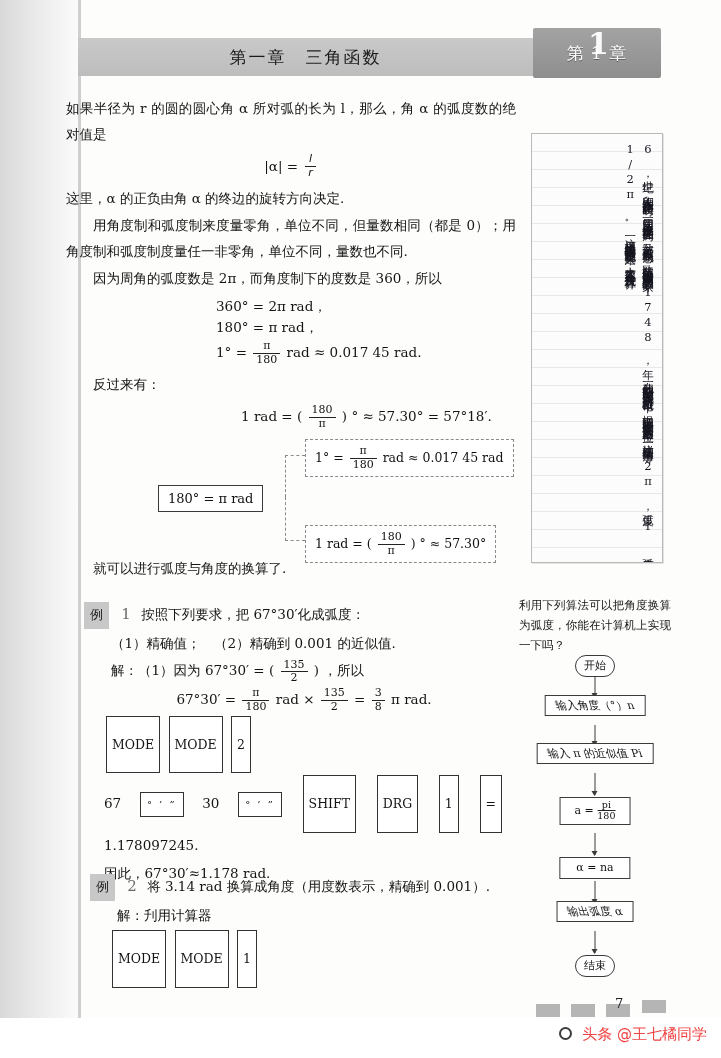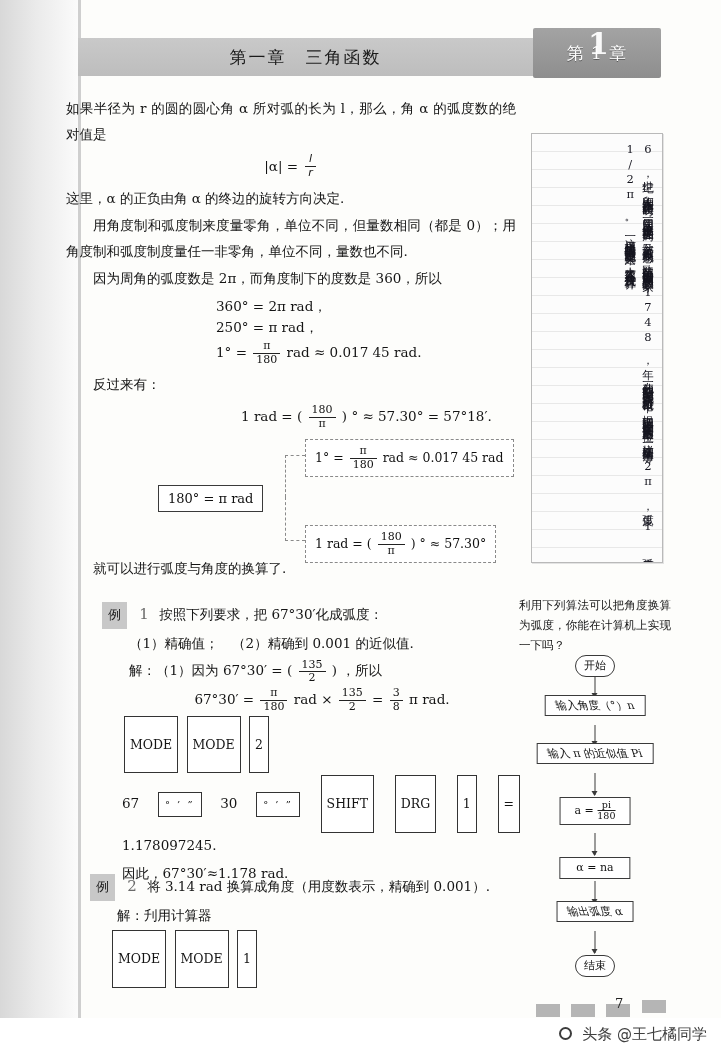--- a/index.html
+++ b/index.html
@@ -280,21 +280,21 @@
   .watermark-bar {
     position: absolute;
     left: 0; top: 1018px;
     width: 721px; height: 40px;
     background: #ffffff;
   }
   .wm {
     position: absolute;
     right: 14px; top: 1025px;
     font-size: 15px;
-    color: #404040;
+    color: #ef4444;
     font-family: "DejaVu Sans", "Liberation Sans", sans-serif;
   }
   .wm-dot {
     display: inline-block;
     width: 13px; height: 13px;
     border: 2px solid #3c3c3c;
     border-radius: 50%;
     margin-right: 5px;
     vertical-align: -1px;
   }
@@ -328,21 +328,21 @@
         <span class="den it">r</span>
       </span>
     </div>
 
     <p class="p">这里，α 的正负由角 α 的终边的旋转方向决定.</p>
     <p class="p indent">用角度制和弧度制来度量零角，单位不同，但量数相同（都是 0）；用角度制和弧度制度量任一非零角，单位不同，量数也不同.</p>
     <p class="p indent">因为周角的弧度数是 2π，而角度制下的度数是 360，所以</p>
 
     <div class="eq-block">
       <div class="eq-line math ml-150">360° = 2π rad，</div>
-      <div class="eq-line math ml-150">250° = π rad，</div>
+      <div class="eq-line math ml-150">180° = π rad，</div>
       <div class="eq-line math ml-150">
         <span>1° =</span>
         <span class="frac">
           <span class="num">π</span>
           <span class="den">180</span>
         </span>
         <span>rad ≈ 0.017 45 rad.</span>
       </div>
     </div>
 
@@ -389,21 +389,21 @@
       </span>
       <span>)</span>
       <span>° ≈ 57.30°</span>
     </div>
   </div>
 
   <div style="position:absolute; left:66px; top:556px; width:450px;">
     <p class="p indent">就可以进行弧度与角度的换算了.</p>
   </div>
 
-  <div style="position:absolute; left:102px; top:600px; width:420px;">
+  <div style="position:absolute; left:84px; top:600px; width:420px;">
     <div class="p">
       <span class="ex-tag">例</span>
       <span class="ex-num">1</span>
       <span>按照下列要求，把 67°30′化成弧度：</span>
     </div>
     <div class="p" style="margin-left:27px;">（1）精确值；　（2）精确到 0.001 的近似值.</div>
 
     <div class="p" style="margin-left:27px;">
       <span>解：（1）因为 67°30′ =</span>
       <span>(</span>

